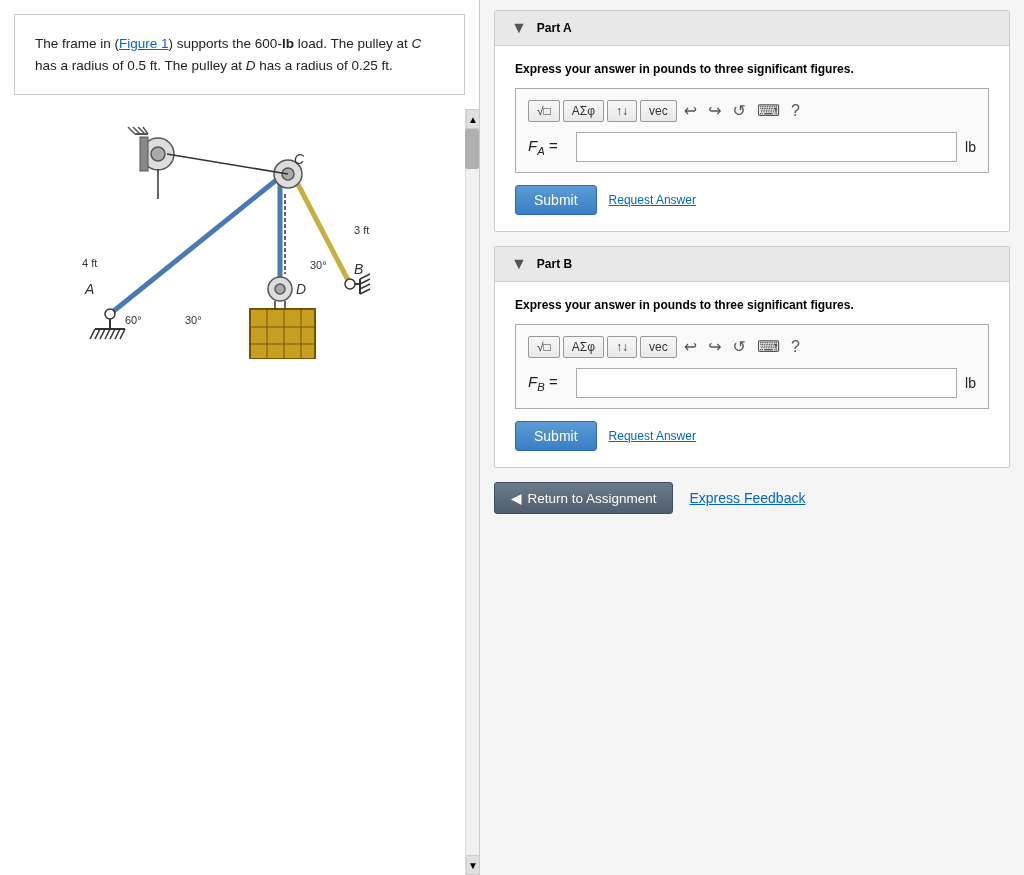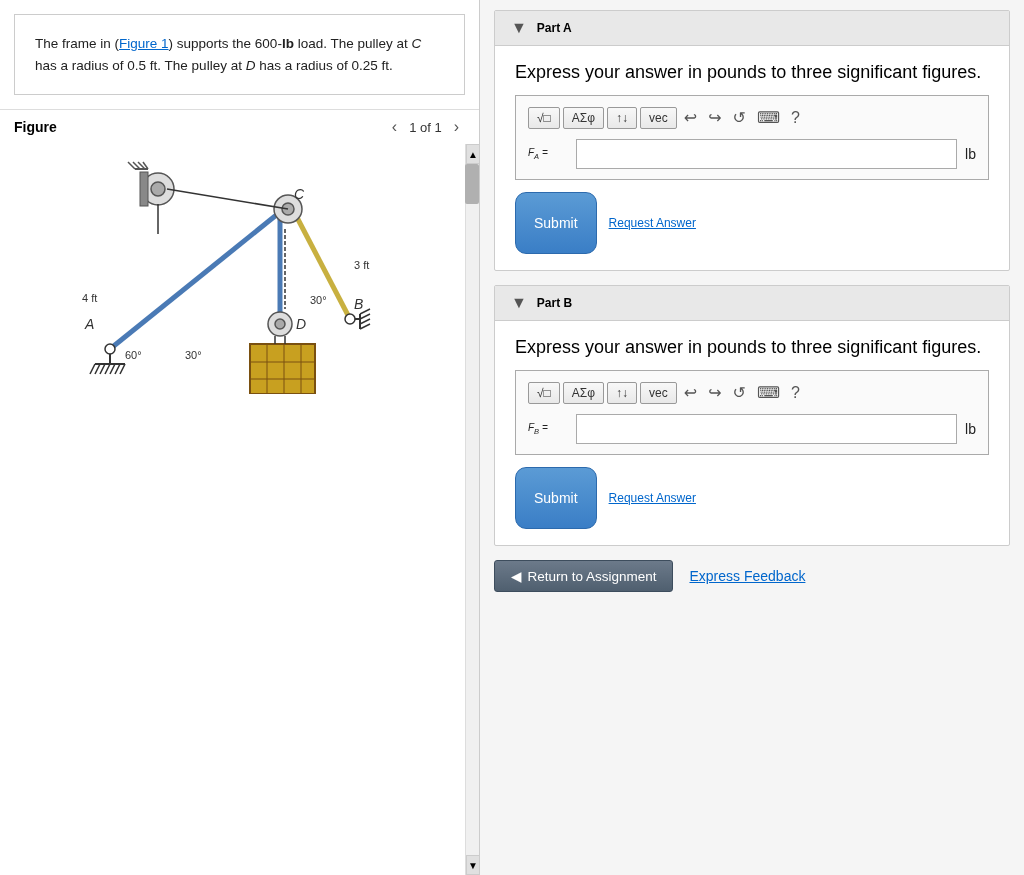--- a/index.html
+++ b/index.html
@@ -144,22 +144,22 @@
       padding: 16px 20px;
     }
 
     .question-text {
       font-size: 13.5px;
       color: #222;
       margin-bottom: 4px;
     }
 
     .question-instruction {
-      font-weight: normal;
-      font-size: 18px;
+      font-weight: bold;
+      font-size: 12px;
       margin-bottom: 12px;
     }
 
     .answer-box {
       border: 1px solid #aaa;
       padding: 10px 12px;
       margin-bottom: 12px;
       background: #fafafa;
     }
 
@@ -194,21 +194,21 @@
     }
 
     .input-row {
       display: flex;
       align-items: center;
       gap: 8px;
     }
 
     .math-label {
       font-style: italic;
-      font-size: 10px;
+      font-size: 15px;
       color: #222;
       min-width: 40px;
     }
 
     .answer-input {
       flex: 1;
       border: 1px solid #aaa;
       padding: 6px 8px;
       font-size: 14px;
       outline: none;
@@ -223,24 +223,24 @@
     .part-actions {
       display: flex;
       align-items: center;
       gap: 12px;
     }
 
     .submit-btn {
       background: linear-gradient(to bottom, #5b9bd5, #3a7ec6);
       color: #fff;
       border: 1px solid #2c6aad;
-      padding: 22px 18px;
-      cursor: pointer;
-      font-size: 14px;
-      border-radius: 11px;
+      padding: 6px 18px;
+      cursor: pointer;
+      font-size: 14px;
+      border-radius: 3px;
     }
 
     .request-link {
       color: #0066cc;
       text-decoration: underline;
       font-size: 12px;
       cursor: pointer;
       background: none;
       border: none;
     }
@@ -286,28 +286,20 @@
   </style>
 </head>
 <body>
 
 <div class="left-panel">
 
   <div class="problem-text">
     <span>The frame in (</span><a href="#">Figure 1</a><span>) supports the 600-</span><strong>lb</strong><span> load. The pulley at </span><em>C</em><span> has a radius of 0.5 </span><span>ft</span><span>. The pulley at </span><em>D</em><span> has a radius of 0.25 ft.</span>
   </div>
 
-  <div class="figure-header">
-    <span class="figure-title">Figure</span>
-    <div class="figure-nav">
-      <button class="nav-arrow">‹</button>
-      <span class="page-indicator">1 of 1</span>
-      <button class="nav-arrow">›</button>
-    </div>
-  </div>
 
   <div class="figure-area">
     <div style="display:flex; height:100%;">
       <div class="figure-svg-container" style="flex:1;">
         
         <svg width="400" height="240" viewBox="0 0 400 240">
 
           <rect width="400" height="240" fill="white"></rect>
 
           <line x1="100" y1="195" x2="100" y2="210" stroke="#333" stroke-width="2"></line>

